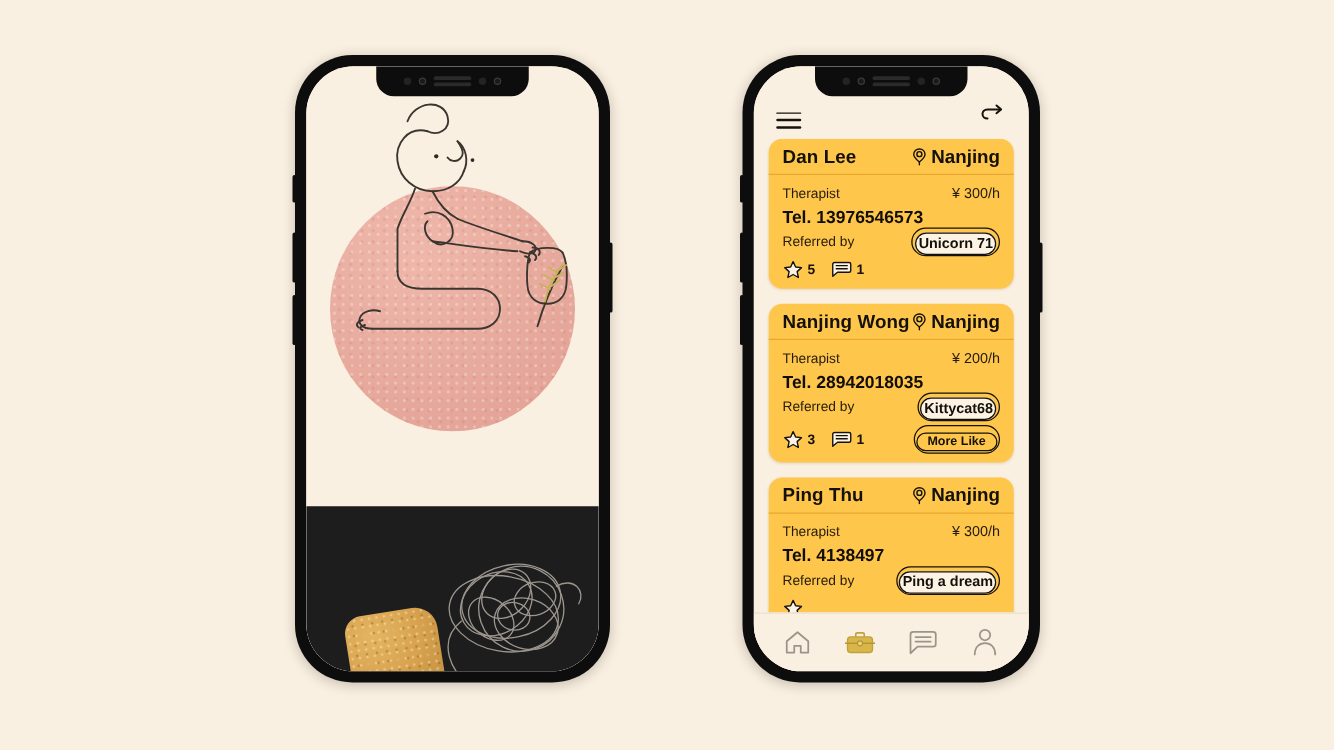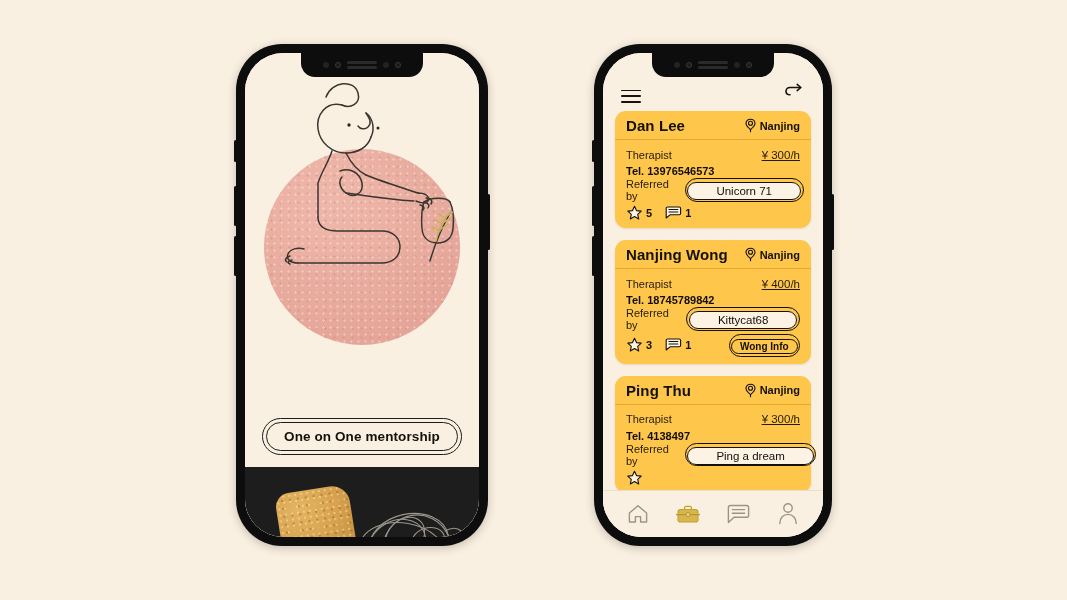--- a/index.html
+++ b/index.html
@@ -215,48 +215,47 @@
     padding: 6px 11px 5px 11px;
     border-bottom: 1.3px solid #E8A72F;
   }
   .card-name {
     font-size: 15px;
     font-weight: 600;
     color: #14100a;
     letter-spacing: .1px;
   }
   .card-loc { display: flex; align-items: center; gap: 3px; }
-  .card-loc-text { font-size: 11px; font-weight: 600; color: #14100a; }
+  .card-loc-text { font-size: 15px; font-weight: 600; color: #14100a; }
 
   .card-body { padding: 5px 11px 7px 11px; }
 
   .row {
     display: flex;
     align-items: center;
     justify-content: space-between;
     min-height: 19px;
-    gap: 16px;
   }
   .row-label { font-size: 11px; color: #241b0d; }
-  .row-price { font-size: 11.5px; color: #241b0d; font-weight: 500; text-decoration: underline; }
-  .row-tel { font-size: 11px; font-weight: 700; color: #120e07; padding: 1px 0 1px 0; }
+  .row-price { font-size: 11.5px; color: #241b0d; font-weight: 500; }
+  .row-tel { font-size: 14px; font-weight: 700; color: #120e07; padding: 1px 0 1px 0; }
 
   .tag-outer {
     border: 1.3px solid #14100a;
     border-radius: 999px;
     padding: 1.6px;
     background: #FFC64C;
   }
   .tag-inner {
     background: #FCF3E4;
     border: 1.3px solid #14100a;
     border-radius: 999px;
-    padding: 2px 28px;
+    padding: 2px 2px;
     font-size: 11.5px;
-    font-weight: 400;
+    font-weight: 700;
     color: #14100a;
     white-space: nowrap;
   }
 
   .row-stats {
     display: flex;
     align-items: center;
     justify-content: space-between;
     margin-top: 3px;
   }
@@ -357,25 +356,20 @@
             <path d="M192 147 L185 143"></path>
             <path d="M187 158 L194 153"></path>
             <path d="M190 151 L197 147"></path>
             <path d="M193 145 L199 141"></path>
           </g>
           <circle cx="95" cy="54" r="1.7" fill="#2d2823"></circle>
           <circle cx="124" cy="57" r="1.5" fill="#2d2823"></circle>
         </svg>
       </div>
 
-      <div class="cta-wrap">
-        <div class="cta-outer">
-          <div class="cta-inner">One on One mentorship</div>
-        </div>
-      </div>
 
       <div class="dark-panel">
         <svg class="scribble" viewBox="0 0 150 150" fill="none">
           <g stroke="#9c968e" stroke-width="1.05" fill="none" stroke-linecap="round">
             <ellipse cx="76" cy="60" rx="40" ry="29" transform="rotate(-12 76 60)"></ellipse>
             <ellipse cx="70" cy="70" rx="44" ry="30" transform="rotate(10 70 70)"></ellipse>
             <ellipse cx="84" cy="66" rx="34" ry="34" transform="rotate(26 84 66)"></ellipse>
             <ellipse cx="64" cy="62" rx="30" ry="24" transform="rotate(-30 64 62)"></ellipse>
             <ellipse cx="88" cy="78" rx="26" ry="20" transform="rotate(18 88 78)"></ellipse>
             <ellipse cx="72" cy="54" rx="22" ry="17" transform="rotate(-46 72 54)"></ellipse>
@@ -479,23 +473,23 @@
                 <path d="M6.5 1.2 C3.9 1.2 2 3.1 2 5.5 C2 7.4 3.2 8.8 6.5 11.6 C9.8 8.8 11 7.4 11 5.5 C11 3.1 9.1 1.2 6.5 1.2Z" stroke="#14100a" stroke-width="1.1" fill="none"></path>
                 <circle cx="6.5" cy="5.3" r="2" stroke="#14100a" stroke-width="1.1" fill="none"></circle>
                 <path d="M6.5 11.6 L6.5 13.8" stroke="#14100a" stroke-width="1.1" stroke-linecap="round"></path>
               </svg>
               <span class="card-loc-text">Nanjing</span>
             </div>
           </div>
           <div class="card-body">
             <div class="row">
               <span class="row-label">Therapist</span>
-              <span class="row-price">¥ 400/h</span>
-            </div>
-            <div class="row-tel">Tel. 18745789842</div>
+              <span class="row-price">¥ 200/h</span>
+            </div>
+            <div class="row-tel">Tel. 28942018035</div>
             <div class="row">
               <span class="row-label">Referred by</span>
               <span class="tag-outer">
                 <span class="tag-inner">Kittycat68</span>
               </span>
             </div>
             <div class="row-stats">
               <div class="stats-left">
                 <div class="stat">
                   <svg width="17" height="16" viewBox="0 0 17 16" fill="none">
@@ -505,21 +499,21 @@
                 </div>
                 <div class="stat">
                   <svg width="17" height="14" viewBox="0 0 17 14" fill="none">
                     <path d="M1.2 2.2 C1.2 1.5 1.8 1 2.6 1 L14.2 1 C15 1 15.6 1.5 15.6 2.2 L15.6 7.6 C15.6 8.3 15 8.8 14.2 8.8 L5 8.8 L1.2 12 Z" stroke="#14100a" stroke-width="1.1" fill="#FCF3E4" stroke-linejoin="round"></path>
                     <path d="M4 3.5 L12.8 3.5 M4 6 L12.8 6" stroke="#14100a" stroke-width="1.1" stroke-linecap="round"></path>
                   </svg>
                   <span class="stat-val">1</span>
                 </div>
               </div>
               <span class="more-outer">
-                <span class="more-inner">Wong Info</span>
+                <span class="more-inner">More Like</span>
               </span>
             </div>
           </div>
         </div>
 
         <div class="card">
           <div class="card-head">
             <div class="card-name">Ping Thu</div>
             <div class="card-loc">
               <svg width="13" height="15" viewBox="0 0 13 15" fill="none">

